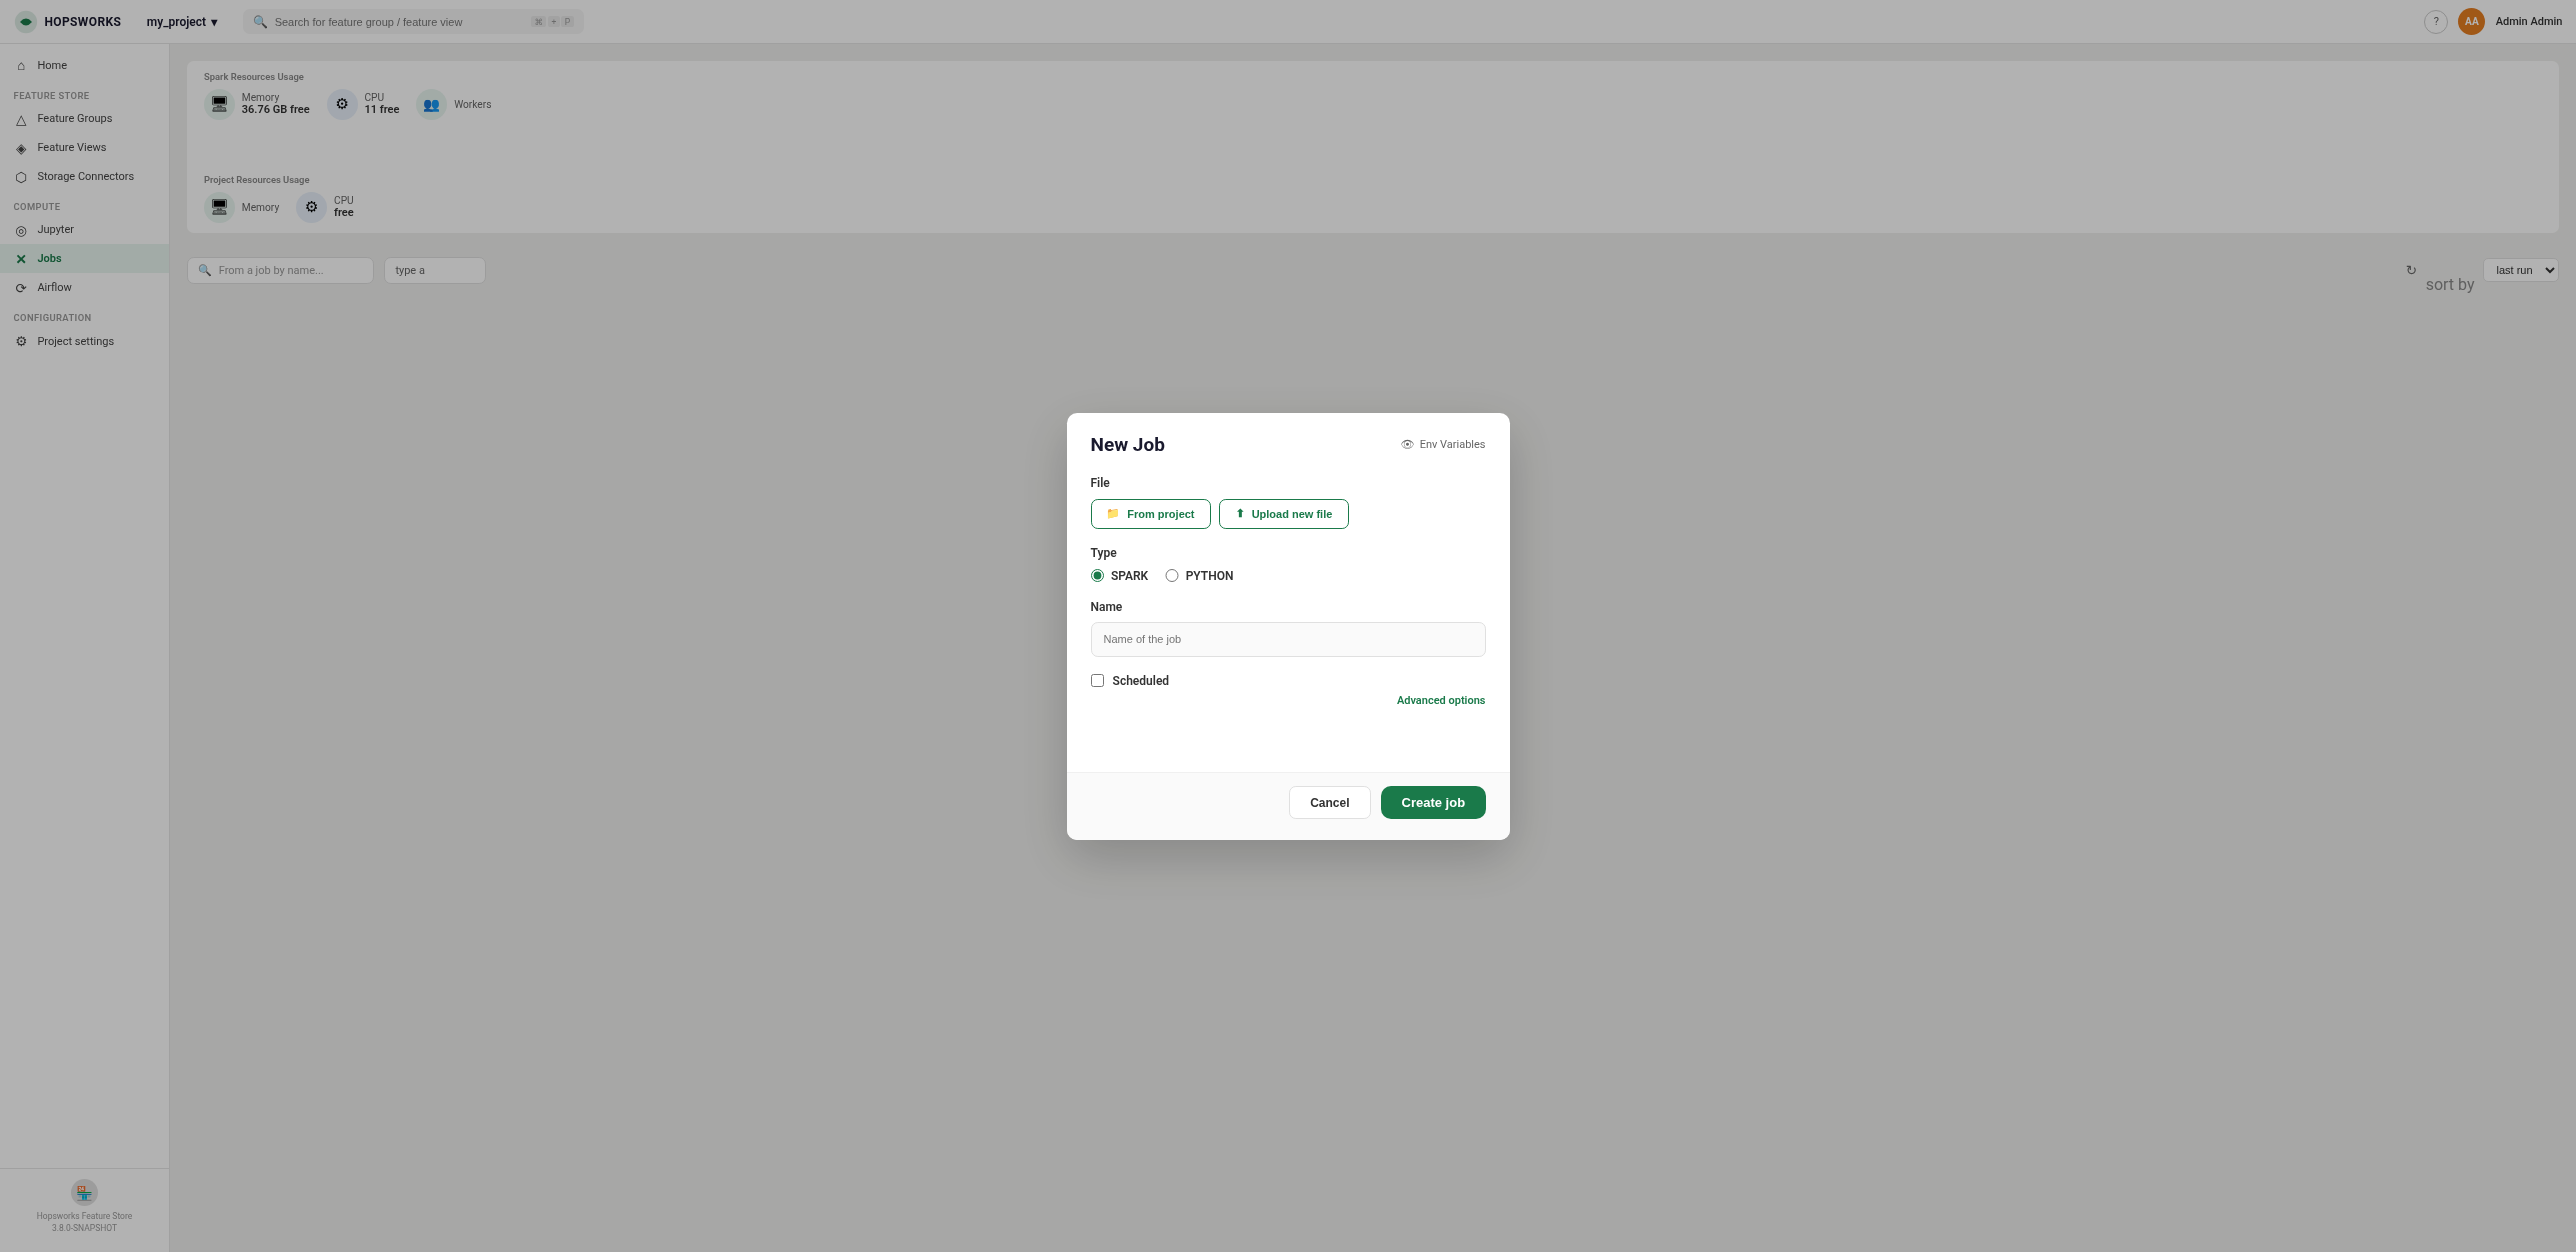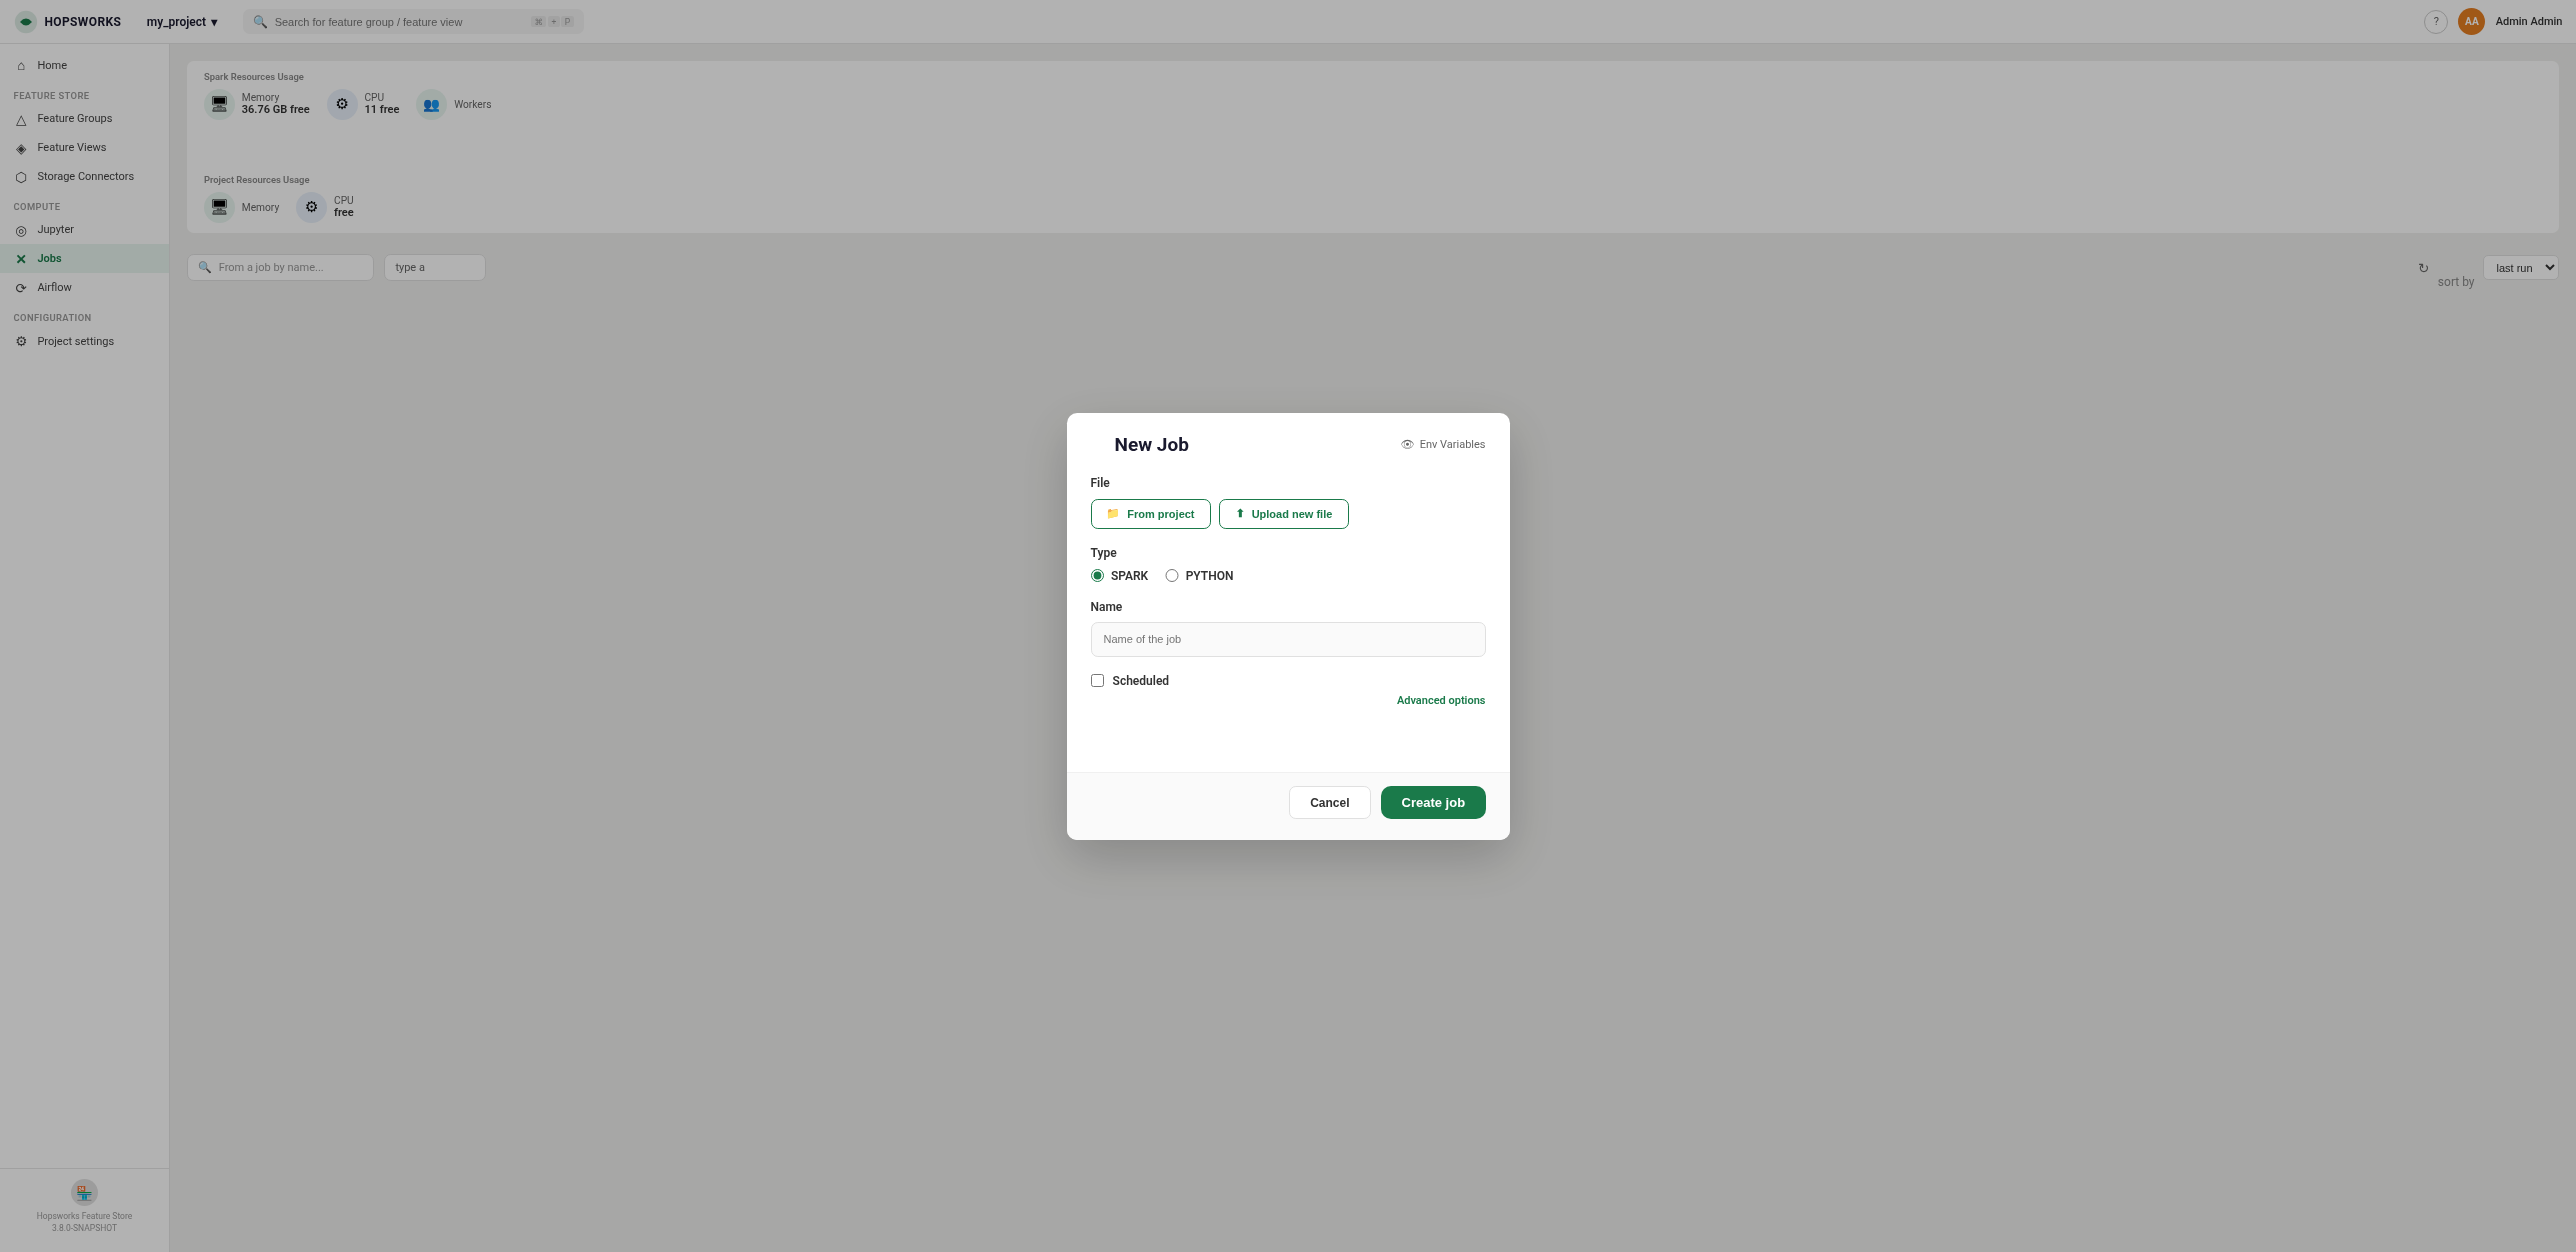--- a/index.html
+++ b/index.html
@@ -45,31 +45,31 @@
     .resource-icon.blue { background: #e8f0fa; }
     .resource-label { font-size: 10.2px; color: #666; }
     .resource-value { font-size: 11px; font-weight: 600; color: #333; }
     .section-divider { width: 0.9px; background: #e5e5e5; margin: 0 6.8px; }
 
     
     .jobs-toolbar { display: flex; align-items: center; gap: 10.2px; margin-bottom: 13.6px; }
     .search-input-jobs { display: flex; align-items: center; gap: 6.8px; background: #fff; border: 0.9px solid #e0e0e0; border-radius: 6.8px; padding: 6px 10.2px; font-size: 11px; color: #999; min-width: 187px; }
     .type-select { background: #fff; border: 0.9px solid #e0e0e0; border-radius: 6.8px; padding: 6px 10.2px; font-size: 11px; color: #666; min-width: 102px; }
     .toolbar-right { margin-left: auto; display: flex; align-items: center; gap: 8.5px; }
-    .sort-label { font-size: 12px; color: #888; margin-top: 28px; }
+    .sort-label { font-size: 16px; color: #888; margin-top: 28px; }
     .refresh-btn { background: none; border: none; cursor: pointer; color: #666; font-size: 13.6px; }
     .sort-select { background: #fff; border: 0.9px solid #e0e0e0; border-radius: 5.1px; padding: 4.3px 8.5px; font-size: 11px; color: #333; }
 
     
     .overlay { position: fixed; top: 0; left: 0; right: 0; bottom: 0; background: rgba(0,0,0,0.3); z-index: 100; display: flex; align-items: center; justify-content: center; }
 
     
     .dialog { background: #fff; border-radius: 10.2px; width: 443px; box-shadow: 0 17px 51px rgba(0,0,0,0.2); overflow: hidden; }
     .dialog-header { display: flex; align-items: center; justify-content: space-between; padding: 20.4px 24px 13.6px; }
-    .dialog-title { font-size: 19px; font-weight: 700; color: #1a1a2e; margin-left: 24px; }
+    .dialog-title { font-size: 19px; font-weight: 700; color: #1a1a2e; }
     .env-vars-btn { display: flex; align-items: center; gap: 5.1px; font-size: 11px; color: #666; cursor: pointer; }
     .dialog-body { padding: 6.8px 24px 20.4px; }
     .form-section { margin-bottom: 17px; }
     .form-label { font-size: 12px; font-weight: 600; color: #333; margin-bottom: 8.5px; display: block; }
     .radio-group { display: flex; gap: 17px; }
     .radio-item { display: flex; align-items: center; gap: 6.8px; cursor: pointer; }
     .radio-item input[type="radio"] { accent-color: #1a7a4a; width: 13.6px; height: 13.6px; }
     .radio-label { font-size: 12px; font-weight: 600; color: #333; }
     .file-buttons { display: flex; gap: 8.5px; }
     .file-btn { display: flex; align-items: center; gap: 6.8px; padding: 7.7px 15.3px; border-radius: 6.8px; border: 1.3px solid #1a7a4a; background: #fff; color: #1a7a4a; font-size: 11px; font-weight: 600; cursor: pointer; }

